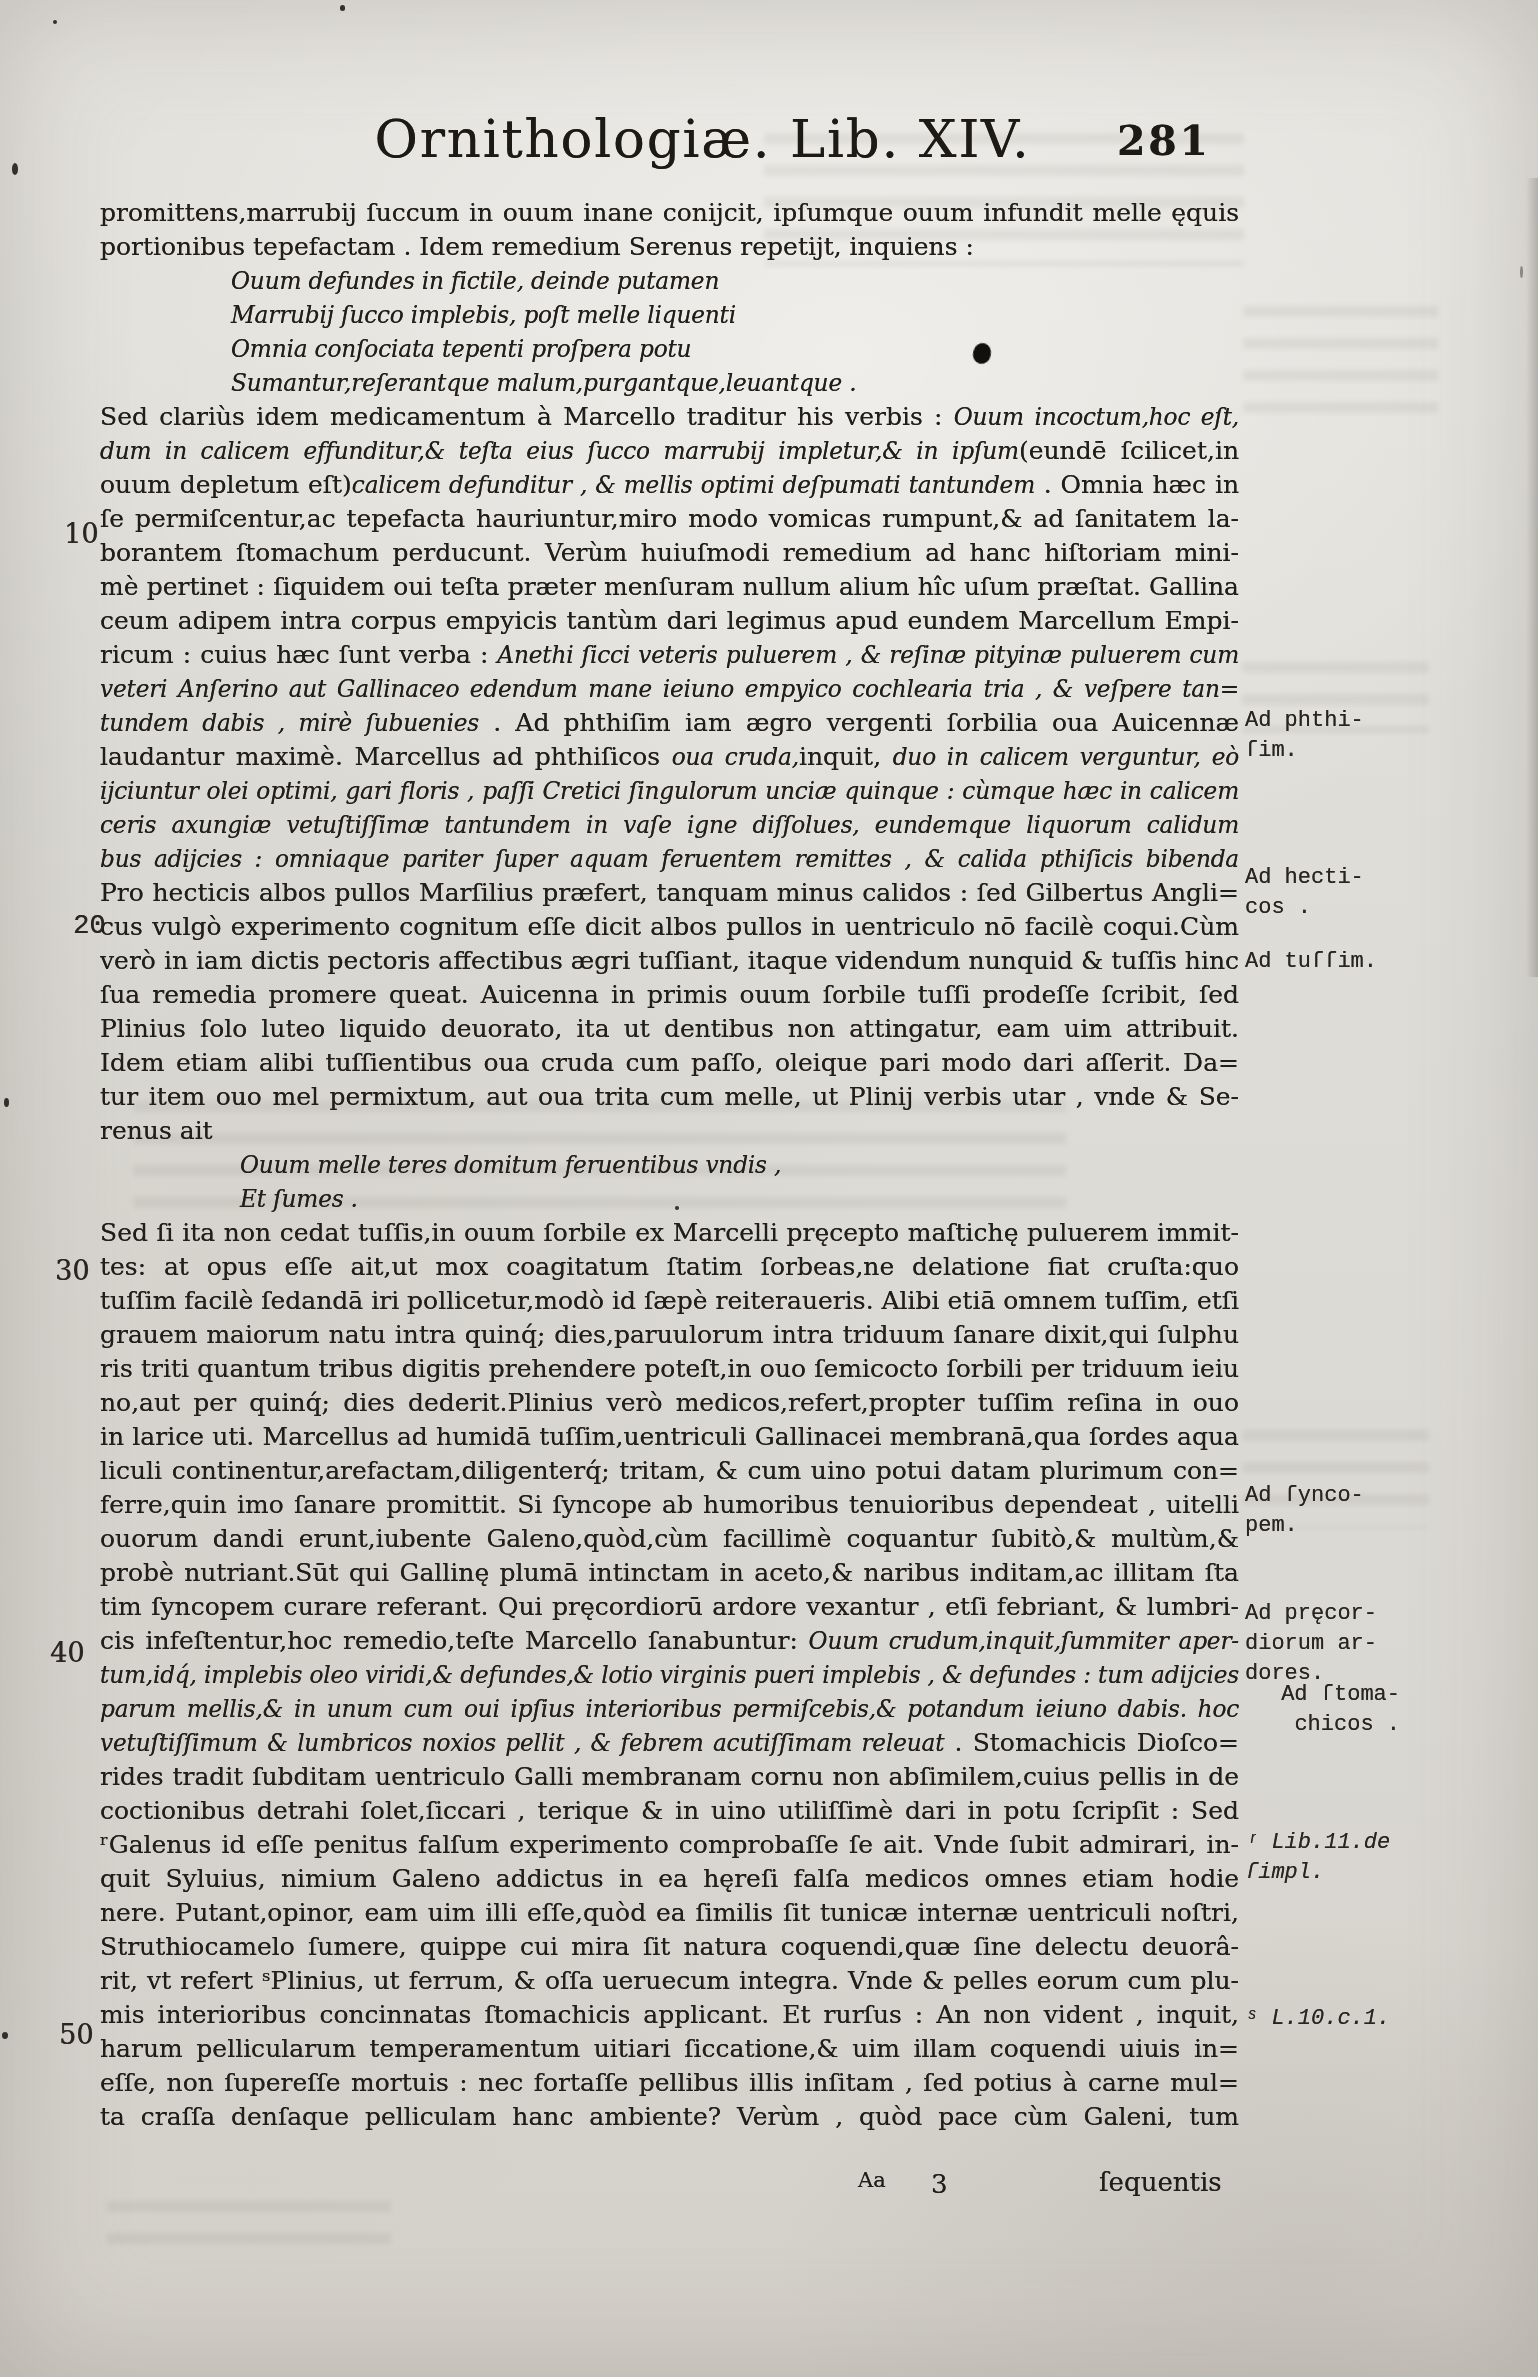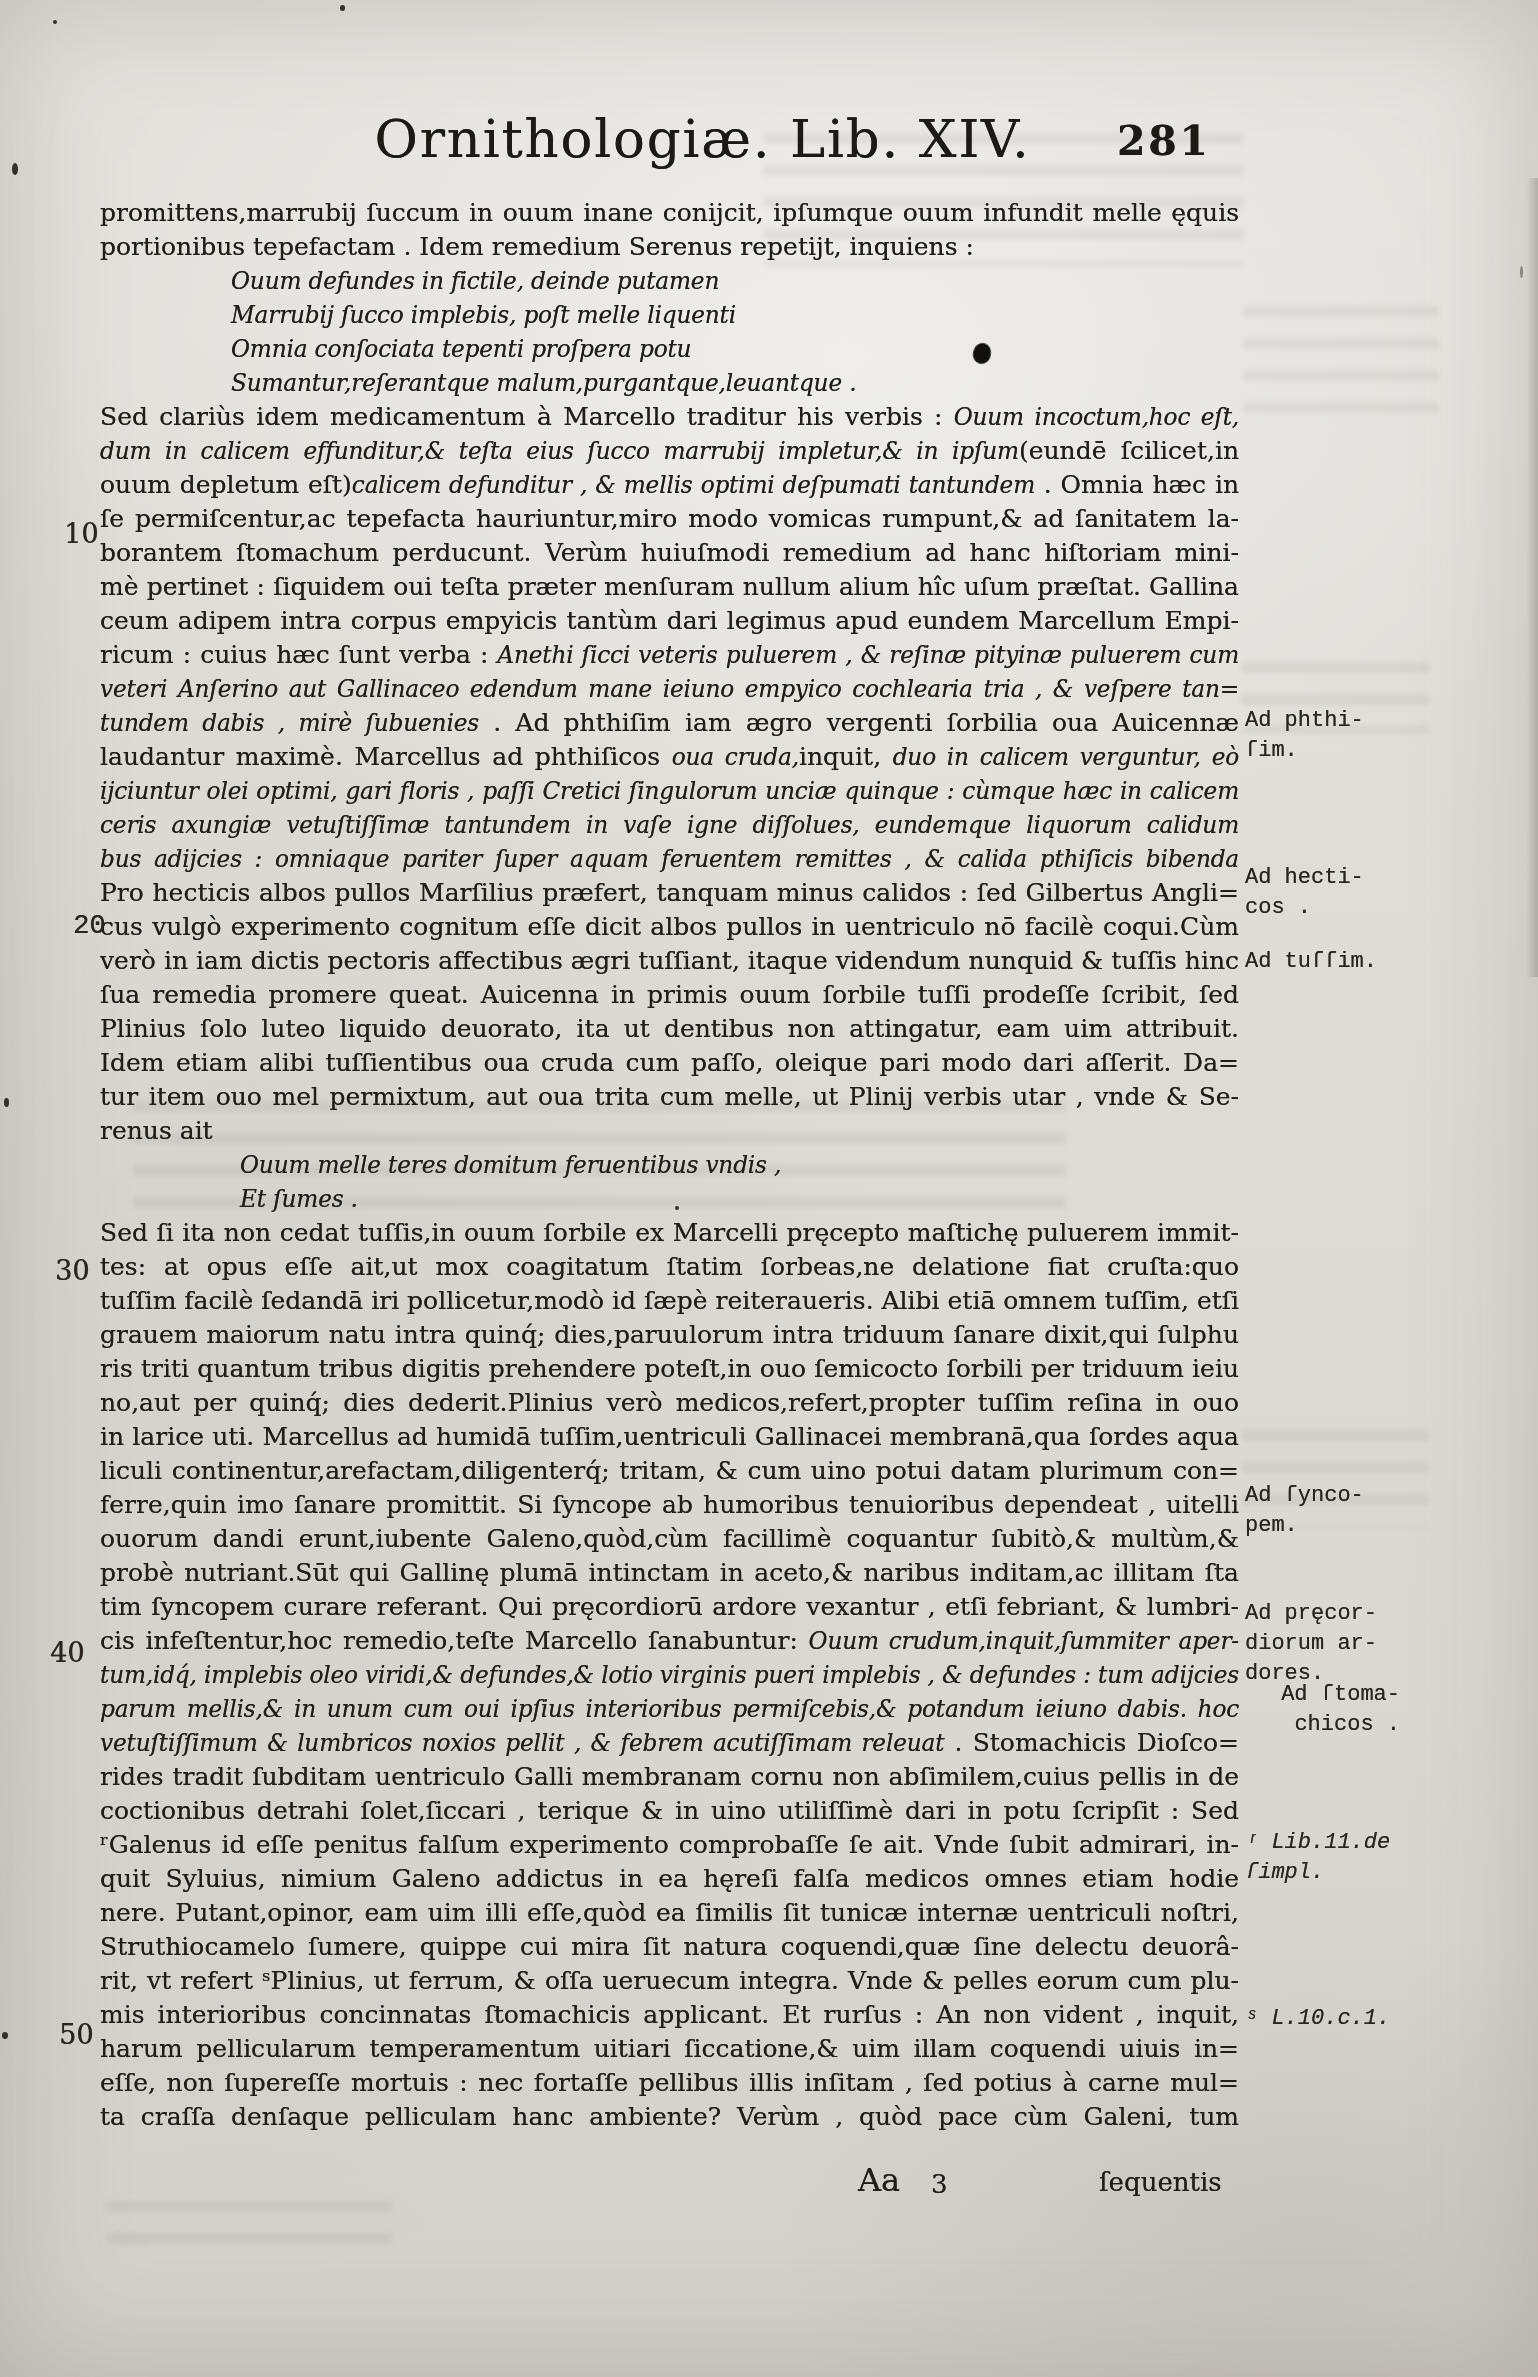--- a/index.html
+++ b/index.html
@@ -46,21 +46,21 @@
     font-size:22px;line-height:30px;color:#292420;
     text-shadow:0 0 0.5px rgba(33,29,25,.7);
     font-family:Liberation Mono, monospace;
   }
   .margin-note.it{font-style:italic;}
   .line-number{
     position:absolute;font-size:27px;line-height:27px;color:#2a2521;
     text-shadow:0.5px 0 0 rgba(33,29,25,.85);
   }
   
-  .footer-el{position:absolute;font-size:32px;line-height:27.5px;text-shadow:0 0 0.6px rgba(33,29,25,.8);}
+  .footer-el{position:absolute;font-size:21px;line-height:27.5px;text-shadow:0 0 0.6px rgba(33,29,25,.8);}
   
   .speck{position:absolute;background:#17140f;border-radius:50%;opacity:.85;}
   .blot{position:absolute;background:#12100c;border-radius:50%;filter:blur(0.5px);transform:rotate(12deg);}
   .bleed{
     position:absolute;
     background:repeating-linear-gradient(to bottom, rgba(100,95,86,.16) 0 10.7px, transparent 10.7px 32px);
     filter:blur(2.7px);opacity:.55;pointer-events:none;
   }
   .edge-shade{position:absolute;pointer-events:none;}
 </style>

